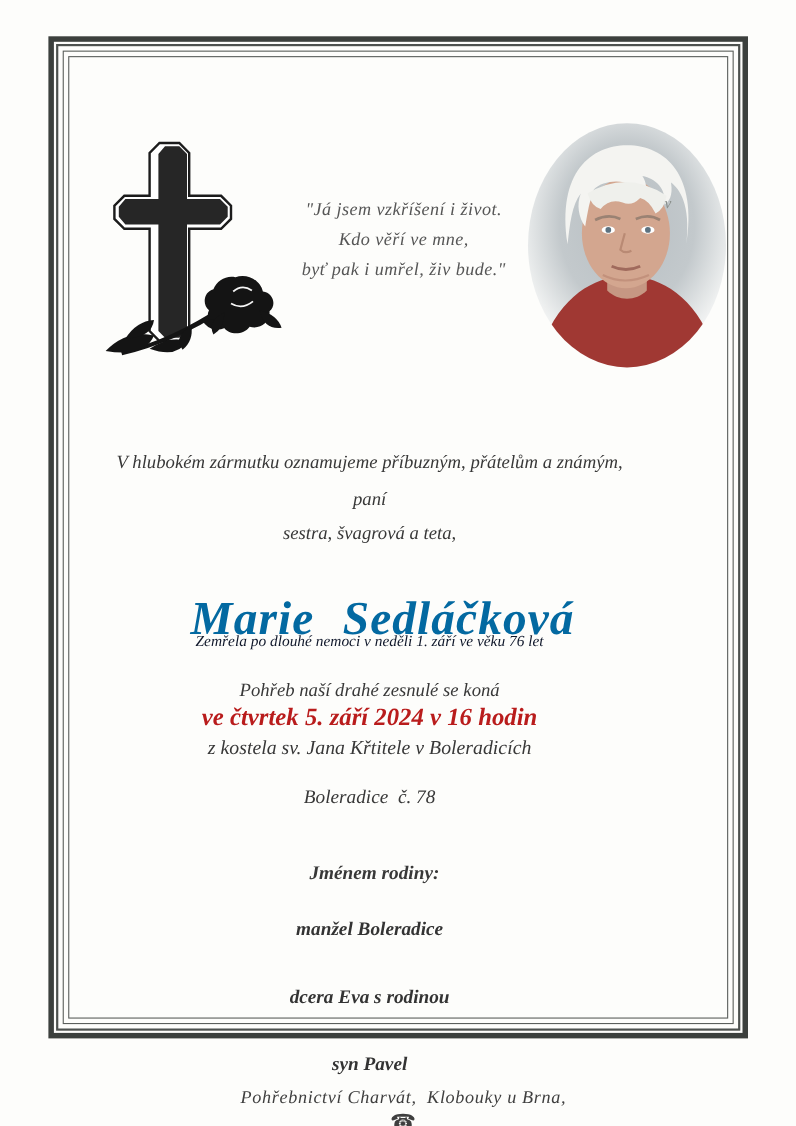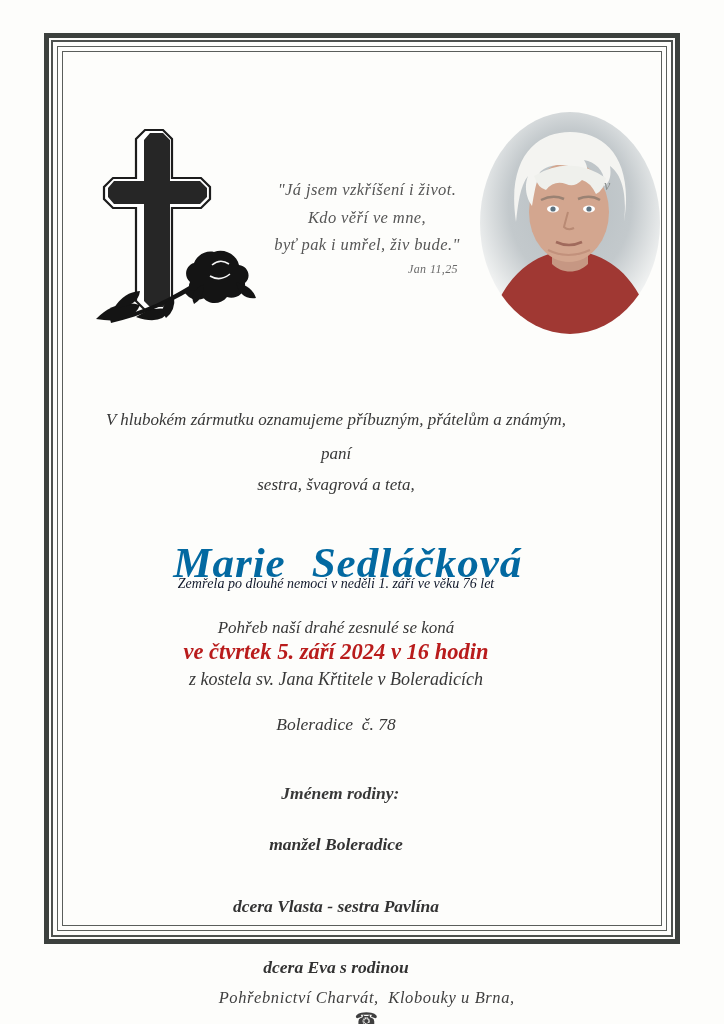--- a/index.html
+++ b/index.html
@@ -78,21 +78,20 @@
     <path d="M150 162 q16 4 20 16 q-16 2 -20 -16 z"></path>
     <path d="M118 164 q0 14 -10 20 q-6 -12 10 -20 z"></path>
   </g>
   <path d="M126 145 q8 -7 17 -1 M124 156 q10 6 20 -2" stroke="#f5f5f5" stroke-width="1.6" fill="none"></path>
 </svg>
 
 <div class="quote">
   <div>"Já jsem vzkříšení i život.</div>
   <div>Kdo věří ve mne,</div>
   <div>byť pak i umřel, živ bude."</div>
-  <span class="ref">Jan 11,25</span>
 </div>
 
 <svg class="portrait" viewBox="0 0 184 226" xmlns="http://www.w3.org/2000/svg">
   <defs>
     <radialGradient id="pgbg" cx="50%" cy="42%" r="62%">
       <stop offset="0%" stop-color="#b7bec2"></stop>
       <stop offset="55%" stop-color="#c3c9cc"></stop>
       <stop offset="85%" stop-color="#eceeee"></stop>
       <stop offset="100%" stop-color="#ffffff"></stop>
     </radialGradient>
@@ -138,21 +137,20 @@
 <div class="cline fun2">ve čtvrtek 5. září 2024 v 16 hodin</div>
 <div class="cline fun3">z kostela sv. Jana Křtitele v Boleradicích</div>
 
 <div class="cline addr">Boleradice  č. 78</div>
 
 <div class="cline fam-head">
   <span>Jménem rodiny:</span>
 </div>
 <div class="cline fam-list">
   <div>manžel Boleradice</div>
-  <div>dcera Vlasta - sestra Pavlína</div>
   <div>dcera Eva s rodinou</div>
   <div>syn Pavel</div>
   
 </div>
 
 <div class="footer">
   <span>Pohřebnictví Charvát,  Klobouky u Brna,</span>
   <span class="phone-glyph">☎</span>
   
 </div>

